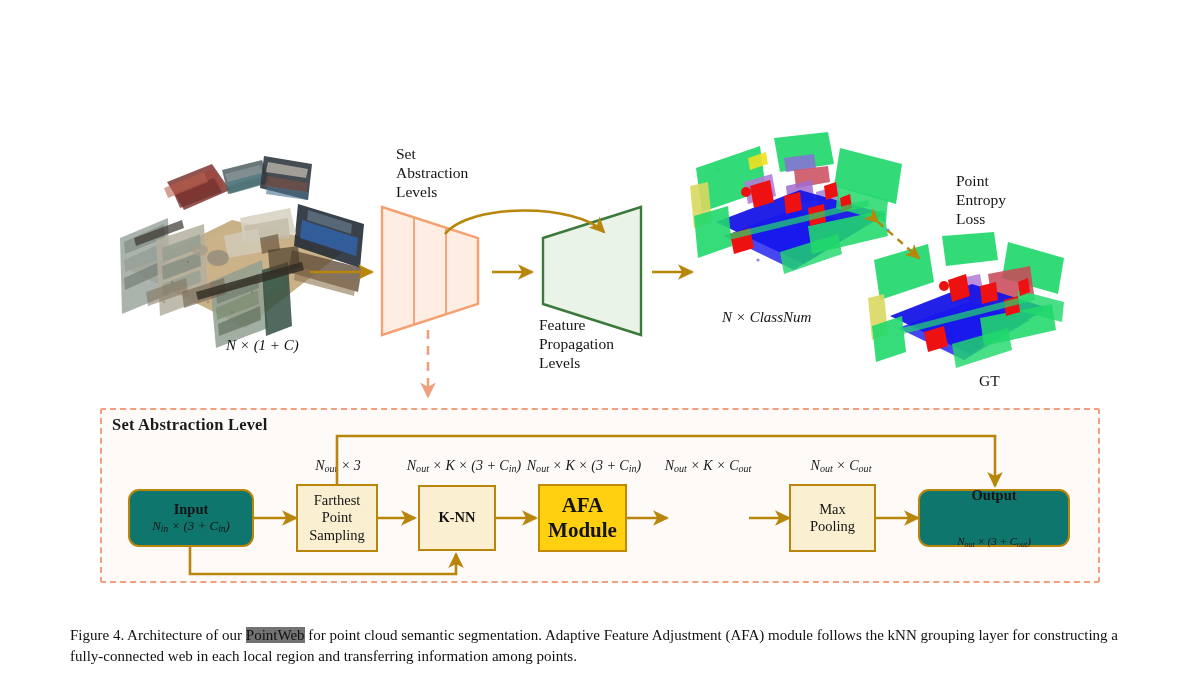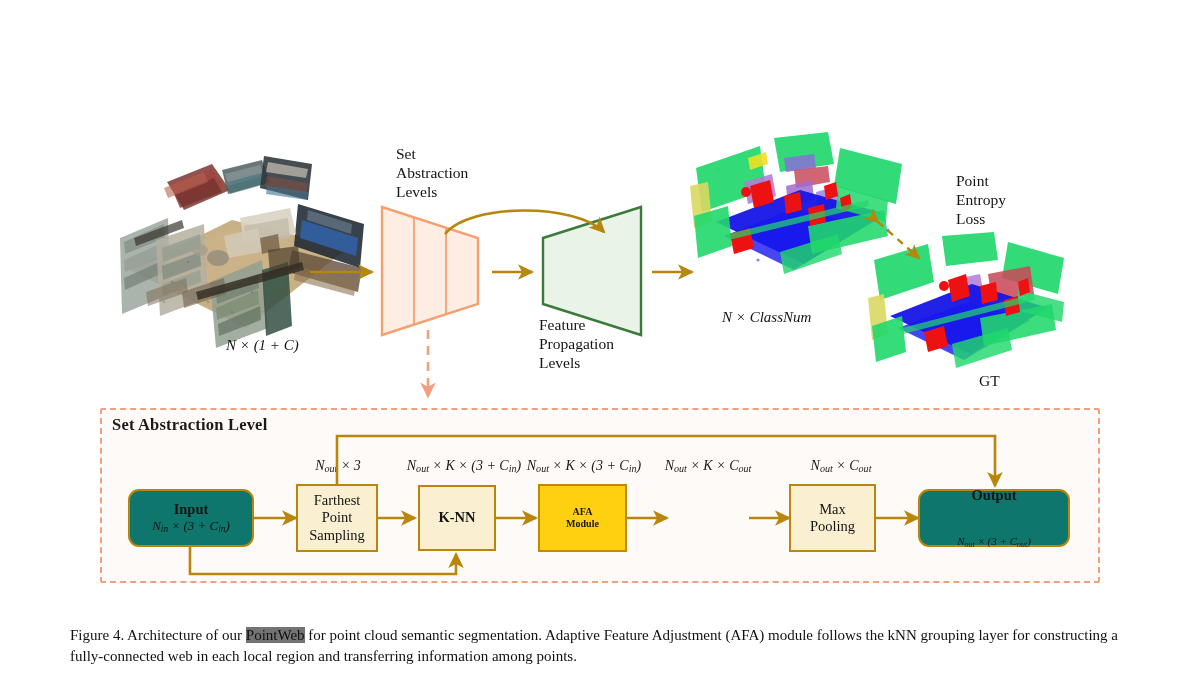--- a/index.html
+++ b/index.html
@@ -27,21 +27,21 @@
   }
   #sa-title { position:absolute; left:112px; top:415px; font-size:16.5px;
               font-weight:bold; font-family:"Liberation Serif", serif; letter-spacing:.2px; }
 
   
   .box { position:absolute; border:2px solid #B8860B; background:#FAEFD0;
          display:flex; align-items:center; justify-content:center; text-align:center;
          font-family:"Liberation Serif", serif; font-size:14.5px; line-height:1.18;
          color:#141414; }
   .box.round { border-radius:11px; background:#0f766e; }
-  .box.hl { background:#FFD010; border-color:#C08A00; font-weight:bold; font-size:10px;text-align:center; }
+  .box.hl { background:#FFD010; border-color:#C08A00; font-weight:bold; font-size:21px;text-align:center; }
   .box b { font-weight:bold; }
 
   
   .dim { position:absolute; font-size:14px; text-align:center; white-space:nowrap;
          font-family:"Liberation Serif", serif; }
 
   
   svg.conn { position:absolute; left:0; top:0; width:1179px; height:682px;
              overflow:visible; pointer-events:none; }
 

